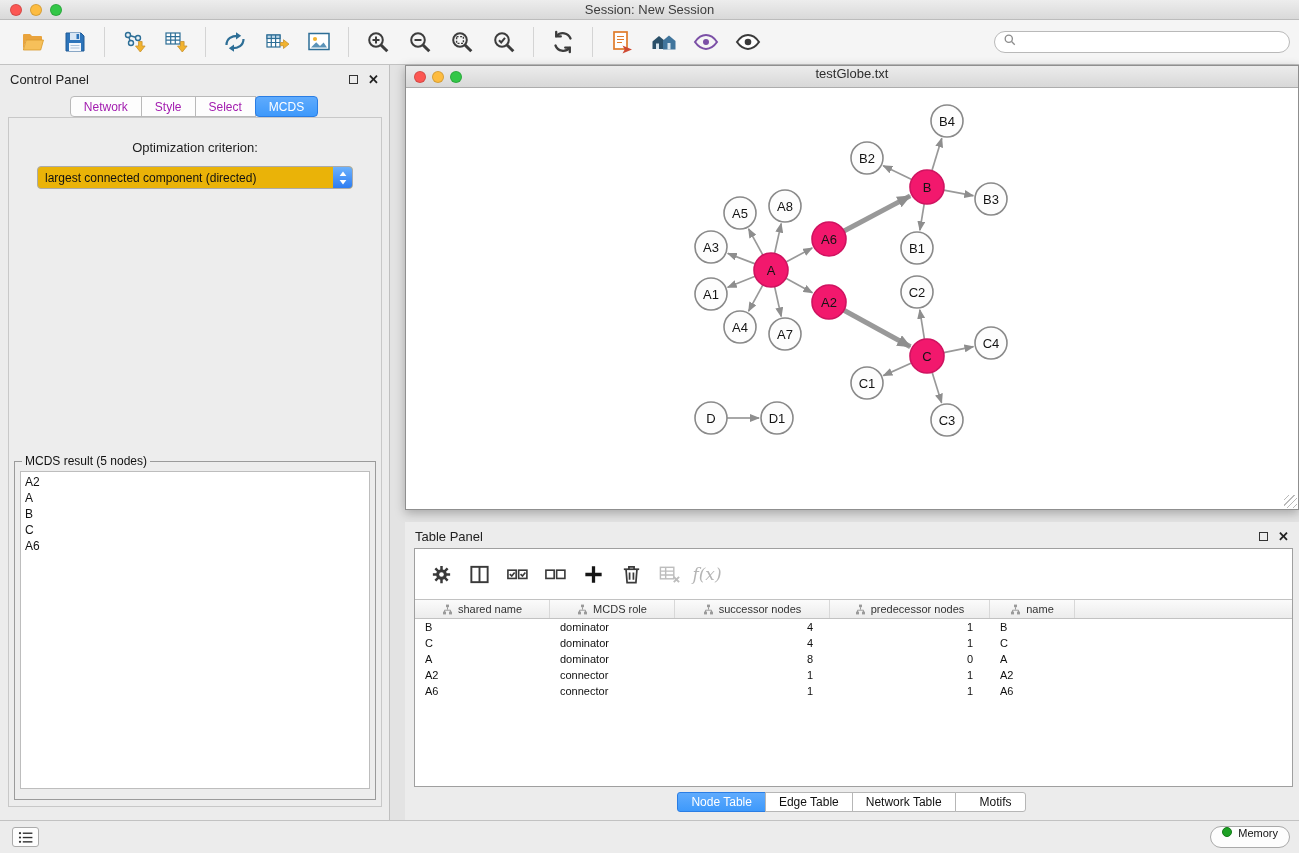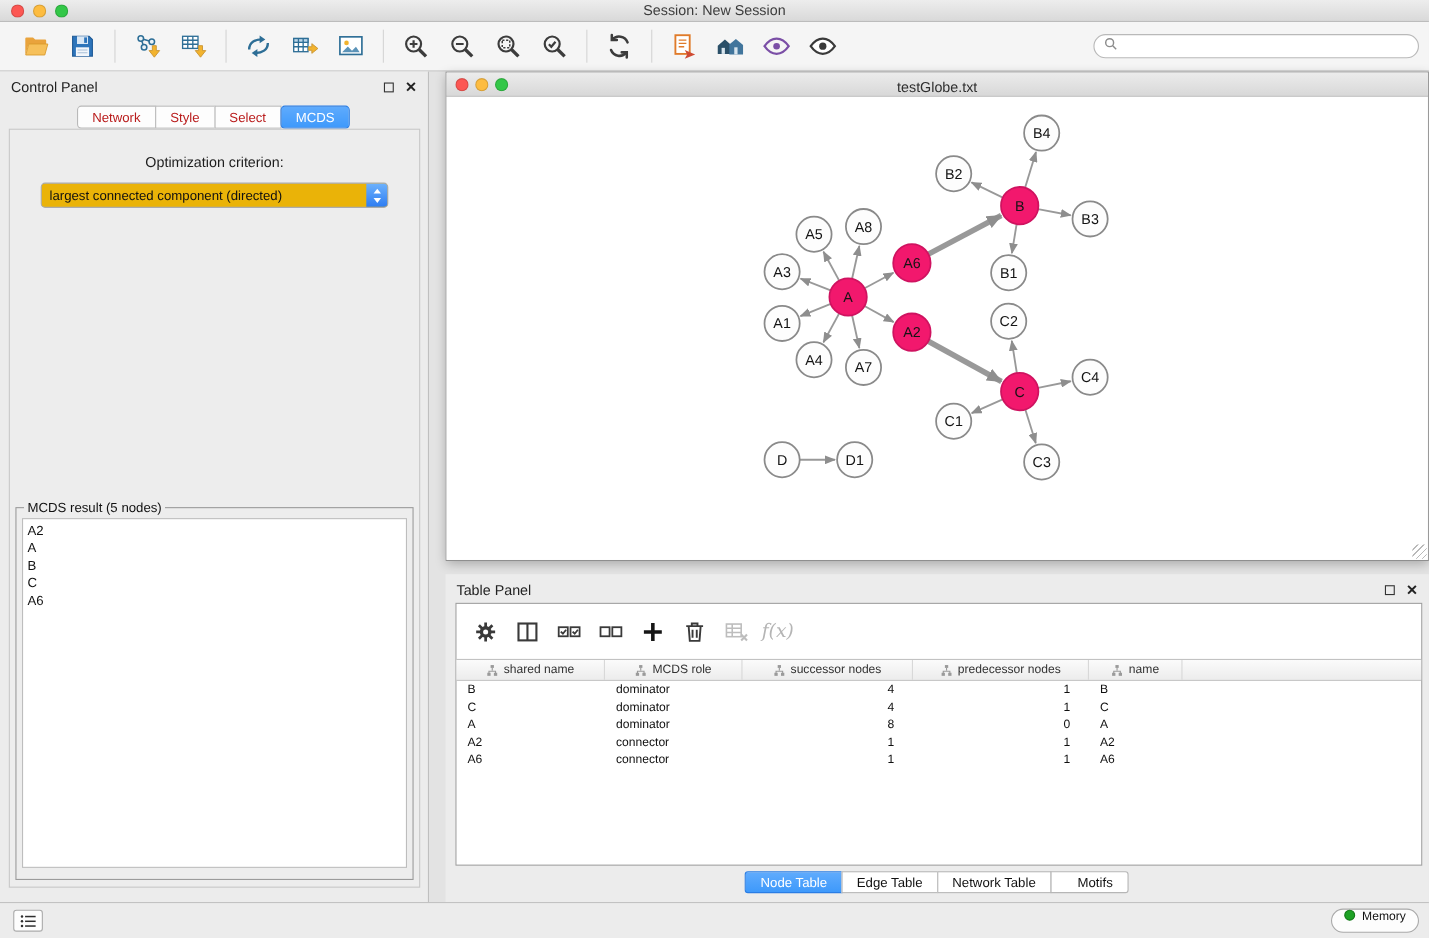--- a/index.html
+++ b/index.html
@@ -35,21 +35,21 @@
     padding:0 10px;font-size:13px;color:#222;}
   .panel-header-btns{display:flex;align-items:center;gap:10px;}
   .float-btn{width:9px;height:9px;border:1.5px solid #333;display:inline-block;}
   .close-x{font-size:13px;font-weight:bold;color:#222;line-height:1;}
 
   
   .control-panel{position:absolute;left:0;top:65px;width:390px;height:755px;background:#ececec;
     border-right:1px solid #bfbfbf;}
   .cp-tabs{position:absolute;top:31px;left:0;right:0;display:flex;justify-content:center;}
   .cp-tab{height:21px;padding:0 13px;font-size:12px;background:#fdfdfd;border:1px solid #b9b9b9;
-    margin-left:-1px;color:#b91c1c;cursor:default;}
+    margin-left:-1px;color:#a21caf;cursor:default;}
   .cp-tab:first-child{border-radius:4px 0 0 4px;}
   .cp-tab:last-child{border-radius:0 4px 4px 0;}
   .cp-tab.active{background:linear-gradient(#5fabfd,var(--accent));color:#fff;border-color:#2a7de4;border-radius:4px;}
   .cp-content{position:absolute;top:52px;left:8px;right:7px;bottom:13px;border:1px solid #c8c8c8;background:#ededed;}
   .opt-label{margin-top:22px;text-align:center;font-size:13px;color:#1d1d1d;}
   .dropdown{width:316px;height:23px;margin:11px auto 0;background:#eab308;border:1px solid #ababab;
     border-radius:4px;display:flex;align-items:center;position:relative;cursor:default;}
   .dropdown-text{flex:1;font-size:12px;padding-left:7px;color:#111;white-space:nowrap;overflow:hidden;}
   .dropdown-stepper{width:19px;height:21px;background:linear-gradient(#6cb1fc,#2e7df2);
     border-radius:0 3px 3px 0;display:flex;align-items:center;justify-content:center;}
@@ -61,21 +61,21 @@
     padding:3px 5px 8px;background:transparent;}
   .result-box legend{font-size:12px;color:#111;padding:0 3px;margin-left:2px;}
   .result-list{width:100%;height:calc(100% - 2px);background:#fff;border:1px solid #bdbdbd;
     font-size:12px;color:#111;padding:2px 0 0 4px;overflow:hidden;}
   .list-item{height:16px;line-height:16px;}
 
   
   .network-window{position:absolute;left:405px;top:65px;width:894px;height:445px;background:#fff;
     border:1px solid #8f8f8f;box-shadow:0 3px 10px rgba(0,0,0,.28);}
   .nw-titlebar{height:22px;background:linear-gradient(#ececec,#d8d8d8);border-bottom:1px solid #adadad;
-    position:relative;display:flex;align-items:flex-end;justify-content:center;font-size:13px;color:#2e2e2e;}
+    position:relative;display:flex;align-items:flex-start;justify-content:center;font-size:13px;color:#2e2e2e;}
   .nw-titlebar .lights{top:5px;left:8px;gap:6px;}
   .graph{position:absolute;left:0;top:22px;width:892px;height:421px;background:#fff;}
   .edge{stroke:#999999;stroke-width:1.7;}
   .edge.thick{stroke-width:5;}
   .node{fill:#fdfdfd;stroke:#8a8a8a;stroke-width:1.6;}
   .node.selected{fill:var(--selected-node);stroke:#cf1360;}
   .node-label{font:13px "Liberation Sans",sans-serif;fill:#141414;text-anchor:middle;}
   .nw-grip{position:absolute;right:1px;bottom:1px;width:13px;height:13px;
     background:repeating-linear-gradient(135deg,transparent 0 3px,#b9b9b9 3px 4px);}
 

